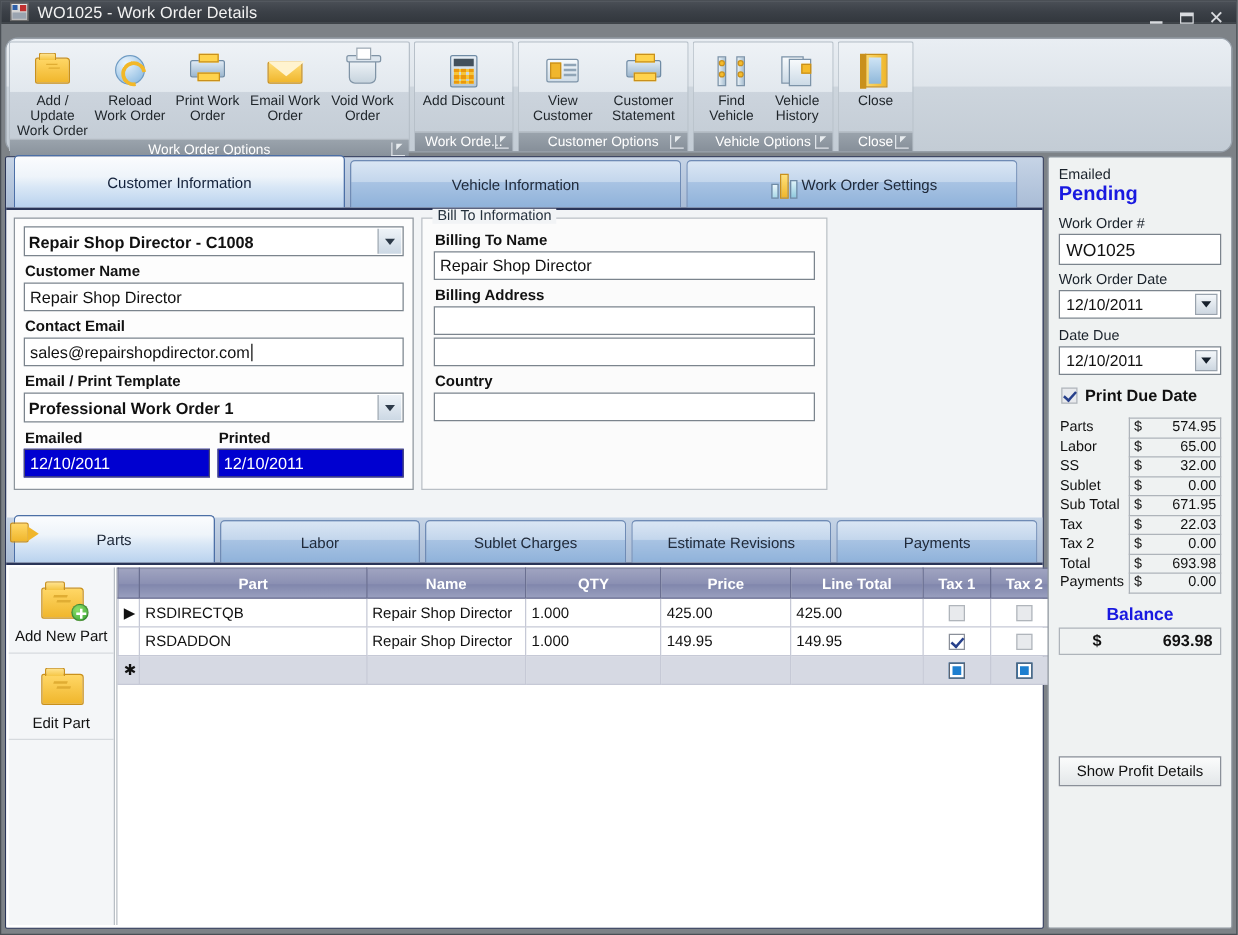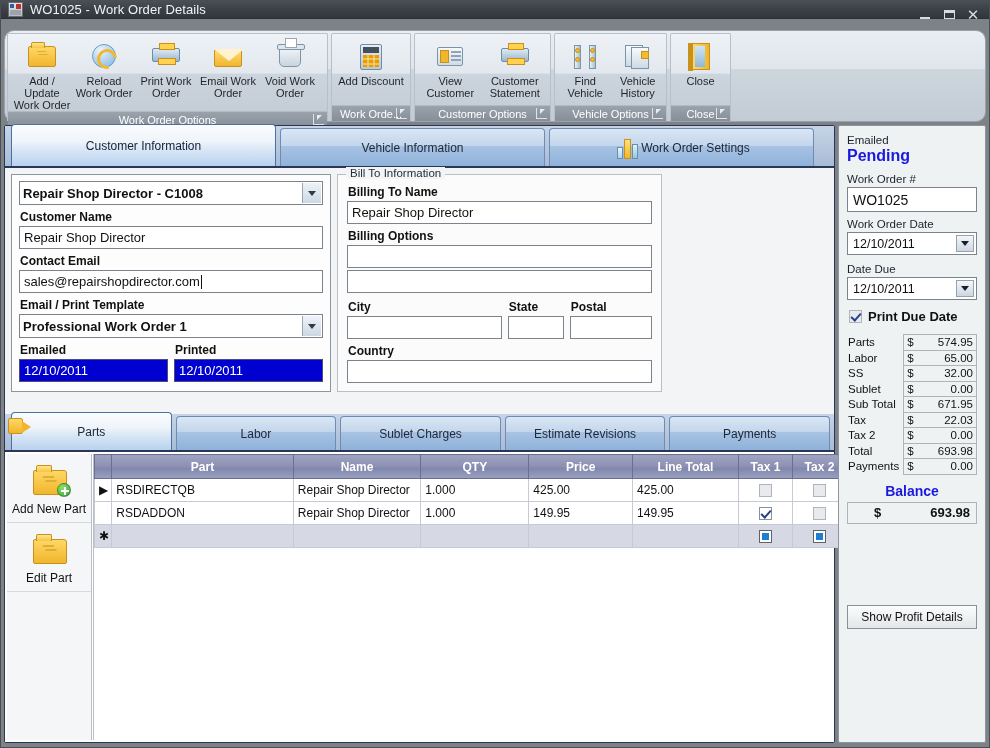--- a/index.html
+++ b/index.html
@@ -563,46 +563,26 @@
         </div>
       </div>
 
       <div class="billbox">
         <span class="legend">Bill To Information</span>
         <div class="billinner">
           <div class="fieldlabel" style="margin-top:0">Billing To Name</div>
           <div class="textbox">
             <span>Repair Shop Director</span>
           </div>
-          <div class="fieldlabel">Billing Options</div>
+          <div class="fieldlabel">Billing Address</div>
           <div class="textbox">
             <span></span>
           </div>
           <div class="textbox" style="margin-top:2px">
             <span></span>
-          </div>
-          <div class="row3" style="margin-top:2px">
-            <div style="width:158px">
-              <div class="fieldlabel">City</div>
-              <div class="textbox">
-                <span></span>
-              </div>
-            </div>
-            <div style="width:57px">
-              <div class="fieldlabel">State</div>
-              <div class="textbox">
-                <span></span>
-              </div>
-            </div>
-            <div style="width:84px">
-              <div class="fieldlabel">Postal</div>
-              <div class="textbox">
-                <span></span>
-              </div>
-            </div>
           </div>
           <div class="fieldlabel">Country</div>
           <div class="textbox">
             <span></span>
           </div>
         </div>
       </div>
 
       <div class="lowertabs">
         <div class="ltab active">

